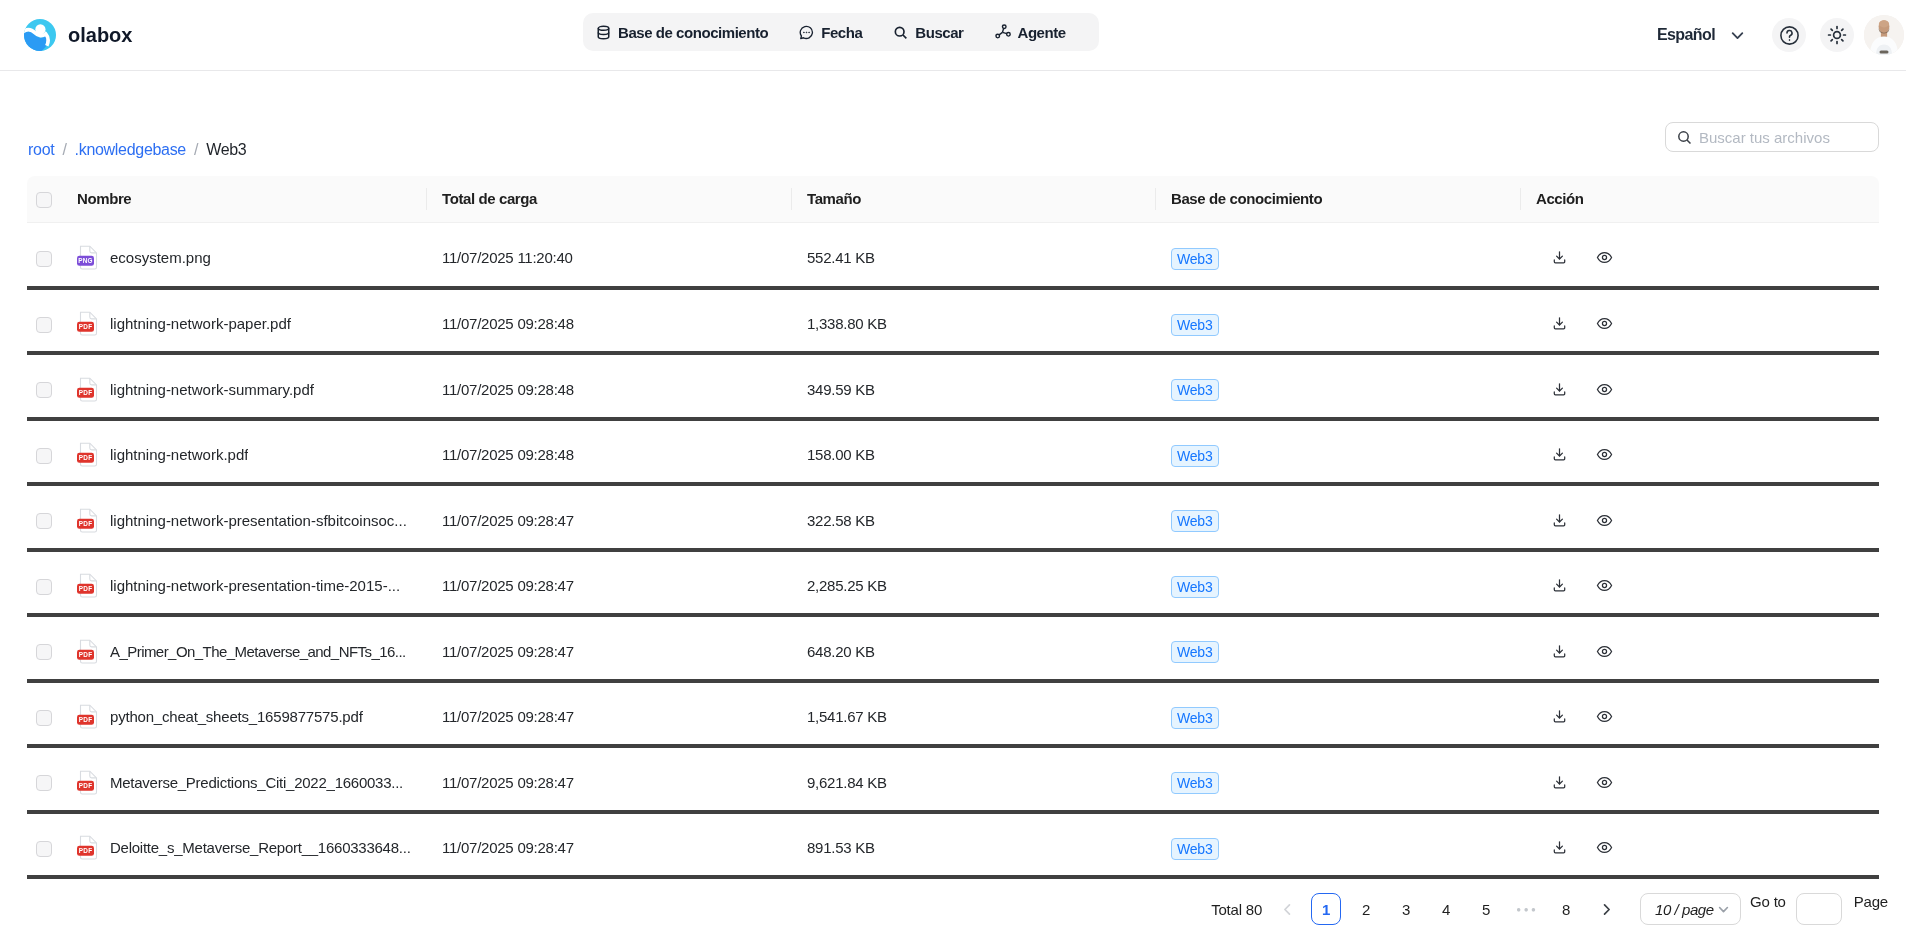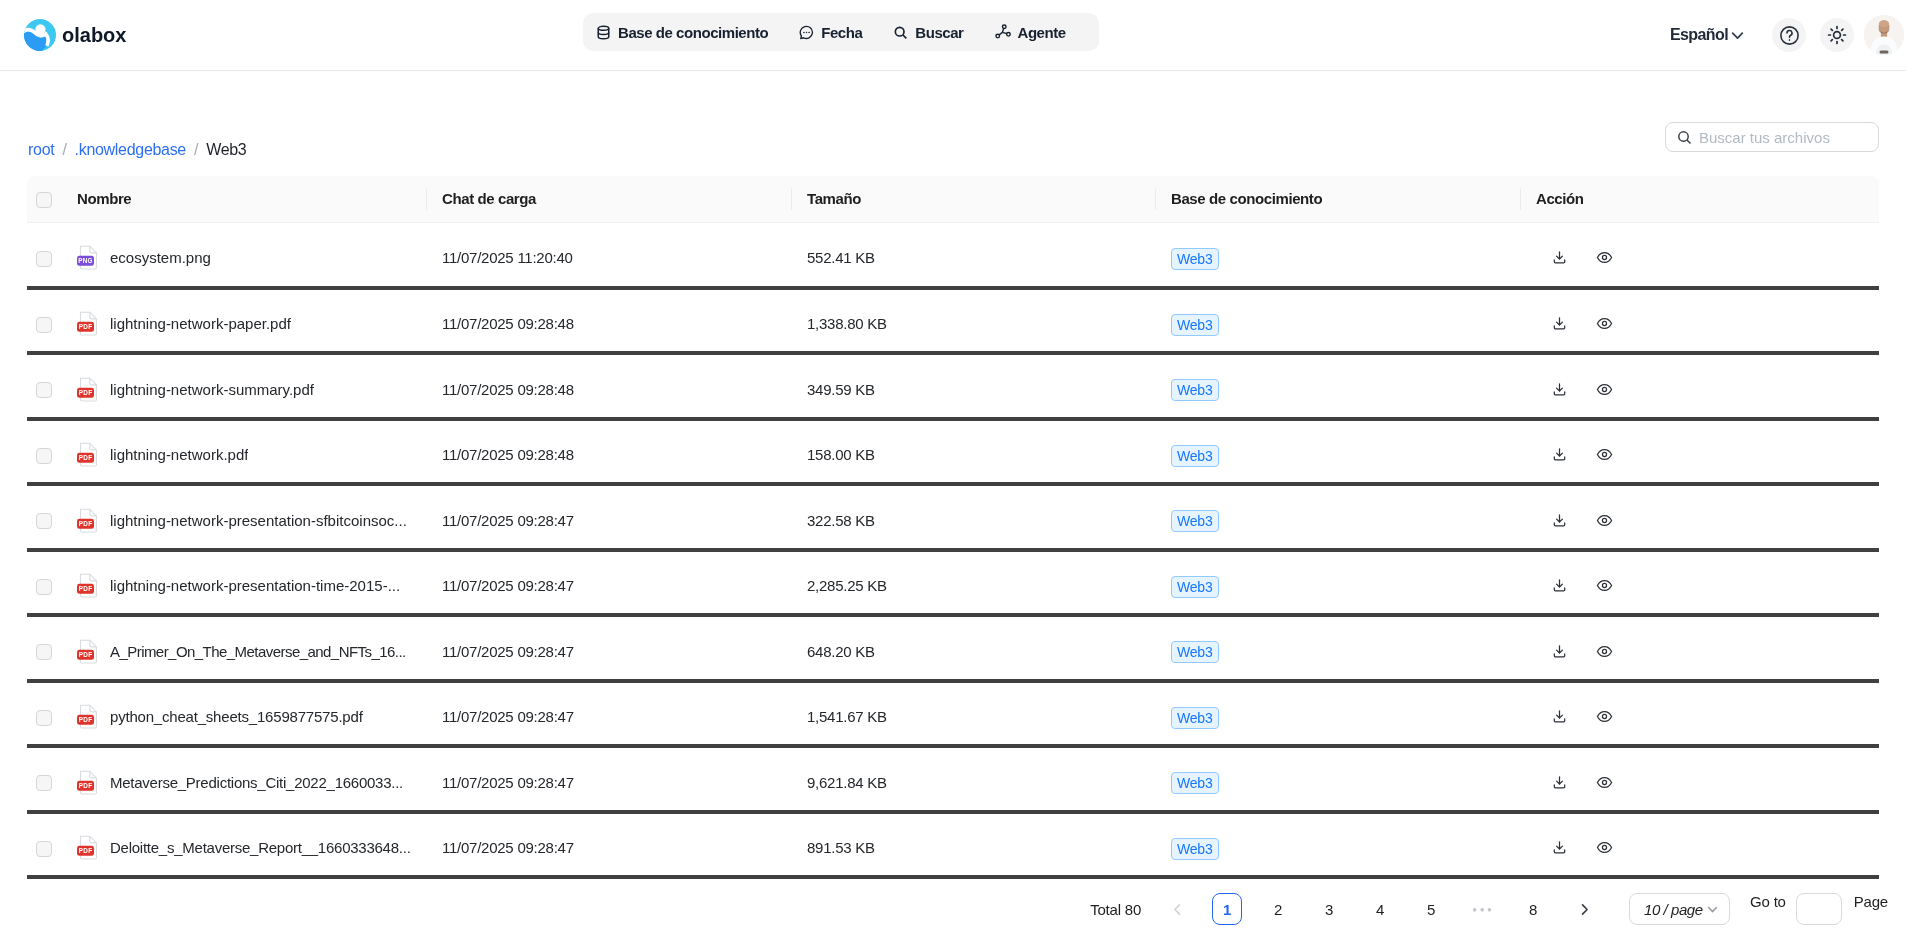--- a/index.html
+++ b/index.html
@@ -1,27 +1,27 @@
 <!DOCTYPE html>
 <html lang="es"><head>
 <meta charset="utf-8">
 <title>olabox</title>
 <style>
   * { margin:0; padding:0; box-sizing:border-box; }
   html,body { width:1906px; height:946px; background:#fff; font-family:"Liberation Sans", sans-serif; overflow:hidden; }
   
   .topbar { position:absolute; left:0; top:0; width:1906px; height:71px; background:#fff; border-bottom:1px solid #e8e8ea; }
   .logo { position:absolute; left:24px; top:19px; display:flex; align-items:center; }
-  .logo-text { font-size:20px; font-weight:bold; color:#101828; margin-left:6px; }
+  .logo-text { font-size:20px; font-weight:bold; color:#101828; margin-left:12px; }
   .nav { position:absolute; left:583px; top:13px; height:38px; background:#f4f4f5; border-radius:10px; display:flex; align-items:center; padding:0 2px 0 13px; }
   .nav-item { display:flex; align-items:center; gap:7px; font-size:15px; letter-spacing:-0.45px; font-weight:bold; color:#18212f; margin-right:31px; white-space:nowrap; }
   .nav-item svg { flex:0 0 auto; }
   .nav-btn { display:flex; align-items:center; gap:8px; height:44px; background:#2368f0; color:#fff; font-size:15px; letter-spacing:-0.45px; font-weight:bold; border-radius:10px; padding:0 12px 0 14px; margin-left:-15.5px; white-space:nowrap; }
   .hdr-right { position:absolute; right:2px; top:0; height:70px; display:flex; align-items:center; }
-  .lang { display:flex; align-items:center; gap:2px; font-size:16px; letter-spacing:-0.6px; font-weight:bold; color:#1f2937; margin-right:13px; }
+  .lang { display:flex; align-items:center; gap:15px; font-size:16px; letter-spacing:-0.6px; font-weight:bold; color:#1f2937; margin-right:13px; }
   .icon-btn { width:34px; height:34px; border-radius:50%; background:#f4f4f5; display:flex; align-items:center; justify-content:center; margin-left:14px; }
   .avatar { width:40px; height:40px; border-radius:50%; overflow:hidden; margin-left:10px; background:#f2efec; }
   
   .crumbs { position:absolute; left:28px; top:129px; font-size:16px; letter-spacing:-0.3px; color:#1f2329;margin-top:12px; }
   .crumbs a { color:#2d6ff2; text-decoration:none; }
   .crumbs .sep { color:#a5aab3; padding:0 8px; }
   
   .search { position:absolute; left:1665px; top:122px; width:214px; height:30px; border:1px solid #d9d9d9; border-radius:8px; display:flex; align-items:center; padding:0 11px; background:#fff; }
   .search .ph { color:#b3b9c2; font-size:15px; margin-left:7px; }
   
@@ -35,21 +35,21 @@
   th:last-child { border-top-right-radius:8px; }
   td { height:65.5px; border-bottom:4px solid #404040; font-size:15px; letter-spacing:-0.25px; color:#24272b; padding:7px 0 0 16px; vertical-align:middle; }
   .cb { width:16px; height:16px; border:1px solid #d6d6d9; border-radius:4px; background:#f6f6f7; display:inline-block; vertical-align:middle; }
   .fname { display:flex; align-items:center; }
   .ficon { position:relative; width:23px; height:25px; flex:0 0 auto; margin-right:10px; }
   .fname span.nm { white-space:nowrap; overflow:hidden; letter-spacing:0; }
   .tag { display:inline-block; position:relative; top:1px; height:22px; line-height:20px; padding:0 5px; border:1px solid #91caff; background:#e6f4ff; color:#1677ff; font-size:14px; letter-spacing:-0.2px; border-radius:4px; }
   .acts { display:flex; align-items:center; }
   .act { width:32px; height:32px; display:flex; align-items:center; justify-content:center; margin-right:13px; }
   
-  .pager { position:absolute; top:893px; left:0; width:1888px; height:32px; display:flex; align-items:center; justify-content:flex-end; font-size:15px; letter-spacing:-0.2px; color:#1f1f1f;gap:11px; }
+  .pager { position:absolute; top:893px; left:0; width:1888px; height:32px; display:flex; align-items:center; justify-content:flex-end; font-size:15px; letter-spacing:-0.2px; color:#1f1f1f; }
   .pager .total { margin-right:9px; }
   .pg { min-width:32px; height:32px; display:flex; align-items:center; justify-content:center; margin-right:8px; border-radius:8px; }
   .pg.num { cursor:pointer; }
   .pg.active { border:1px solid #2468f2; color:#2468f2; font-weight:bold; width:30px; min-width:30px; margin-right:9px; }
   .pg.dots { color:#c3c7cc; letter-spacing:2.5px; font-size:8px; text-indent:2.5px; }
   .sizer { height:32px; border:1px solid #d9d9d9; border-radius:8px; display:flex; align-items:center; padding:0 10px 0 14px; margin:0 9px 0 10px; width:101px; justify-content:space-between; }
   .sizer .cv { margin-left:0; display:flex; }
   .goto { display:flex; }
   .goto input { width:46px; height:32px; border:1px solid #d9d9d9; border-radius:8px; margin:0 12px 0 10px; }
   .pager .endtxt { margin-right:0; }
@@ -174,21 +174,21 @@
         <col style="width:349px">
         <col style="width:365px">
         <col style="width:364px">
         <col style="width:365px">
         <col style="width:359px">
       </colgroup>
   <thead>
     <tr>
       <th class="sel" style="padding-left:9px;padding-right:0;"><span class="cb"></span></th>
       <th class="c1">Nombre</th>
-      <th>Chat de carga</th>
+      <th>Total de carga</th>
       <th>Tamaño</th>
       <th>Base de conocimiento</th>
       <th>Acción</th>
     </tr>
   </thead>
   <tbody>
         <tr>
     <td class="sel" style="padding-left:9px;padding-right:0;"><span class="cb"></span></td>
     <td class="c1">
             <span class="fname">

